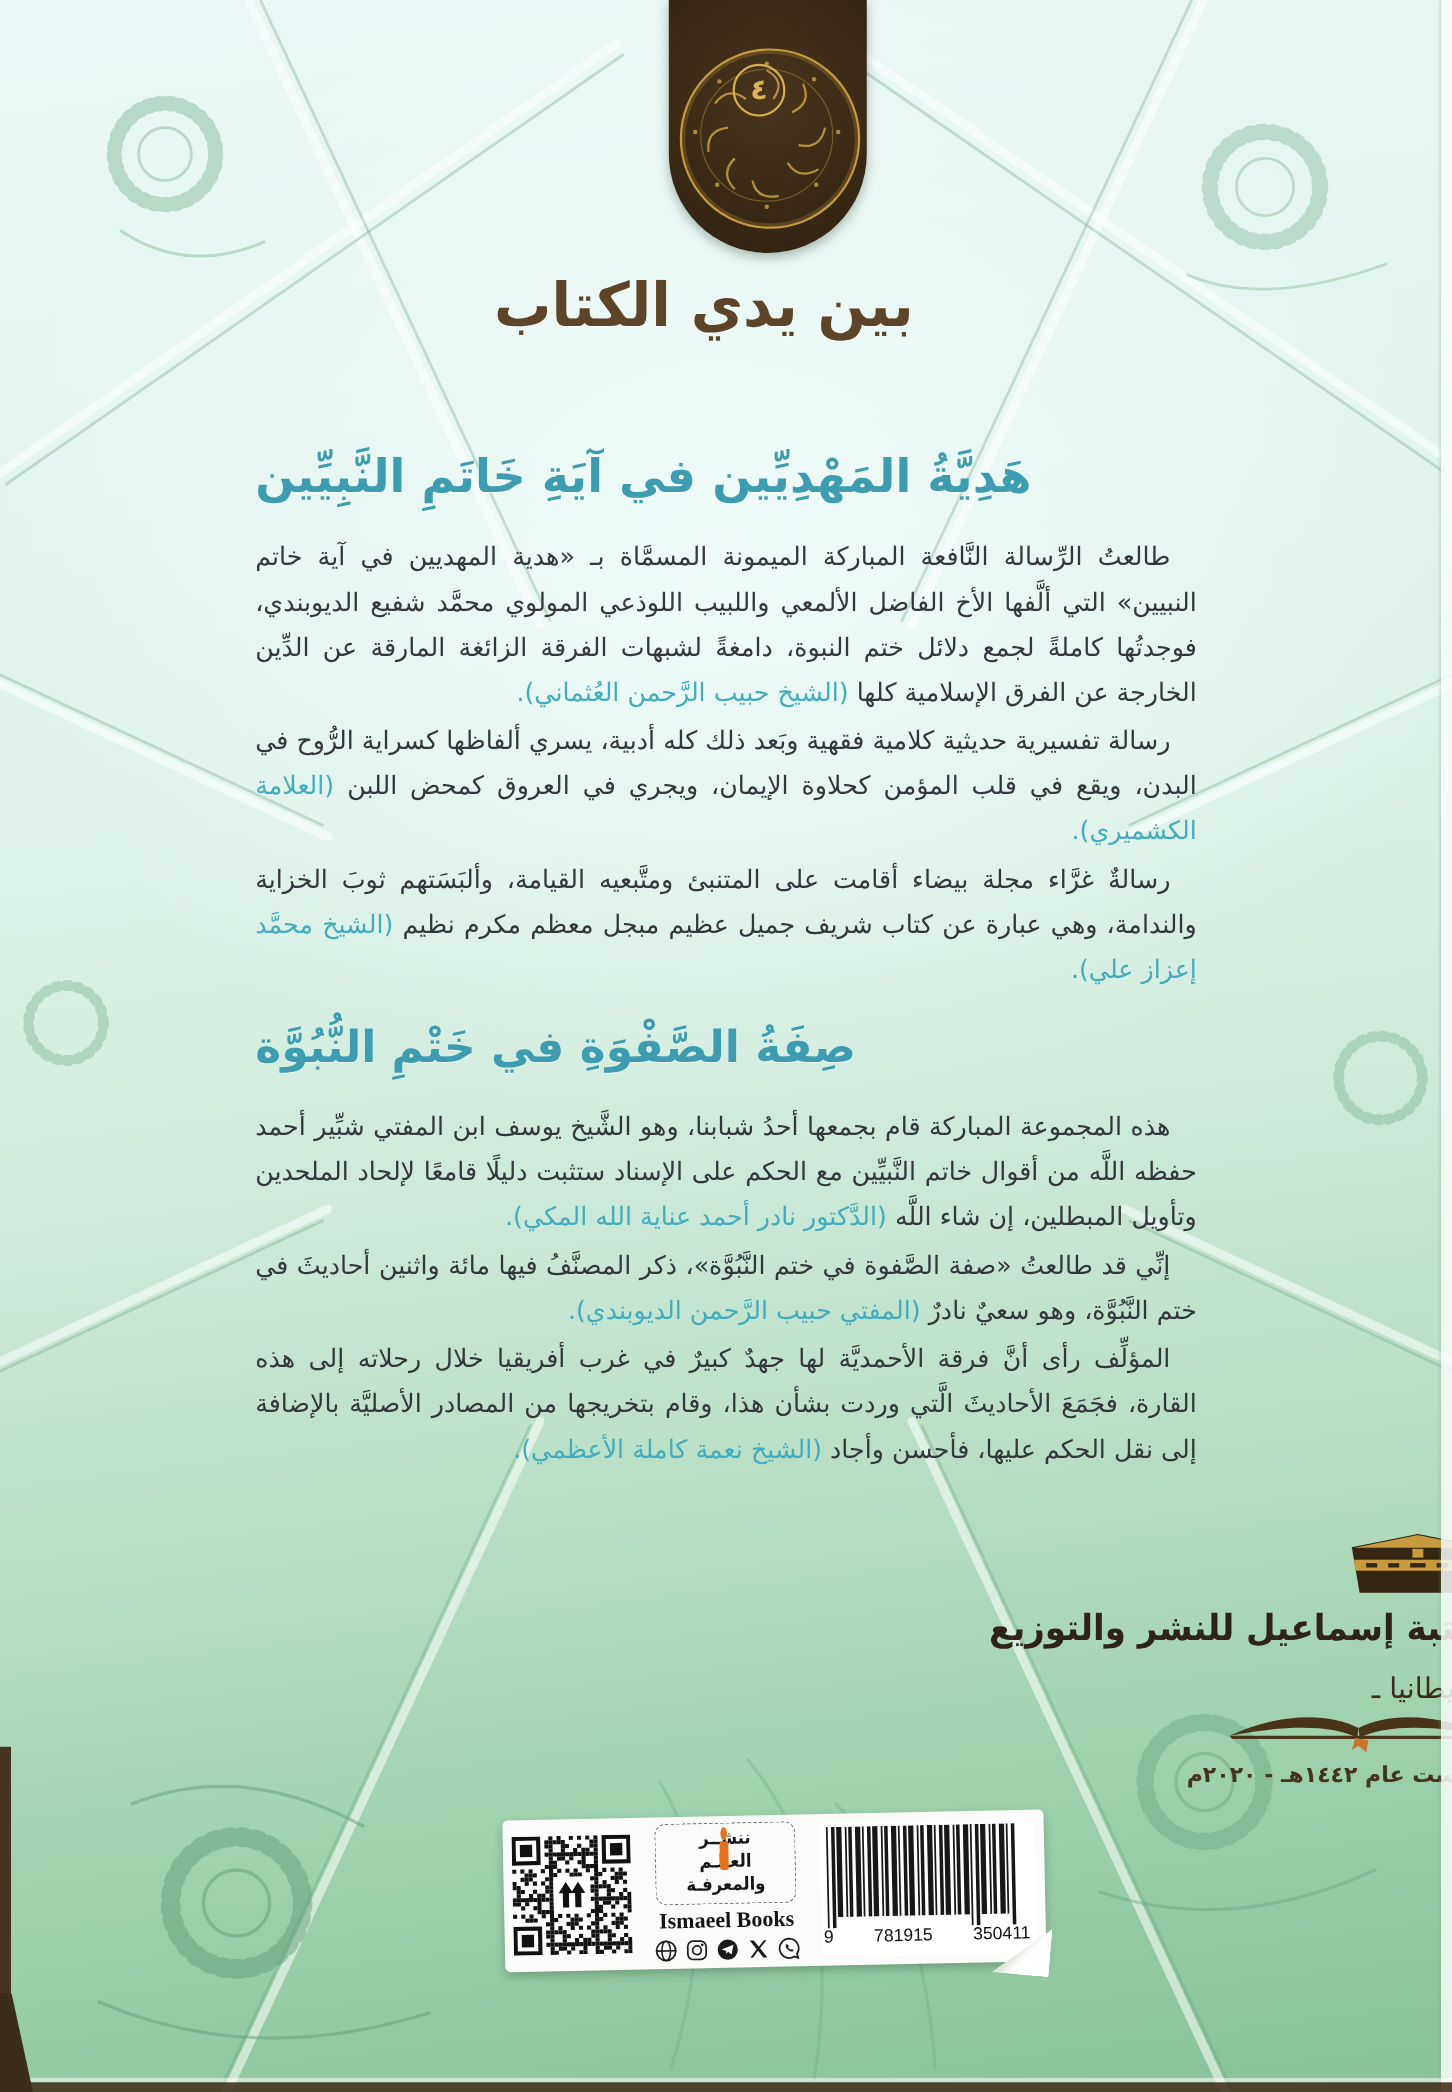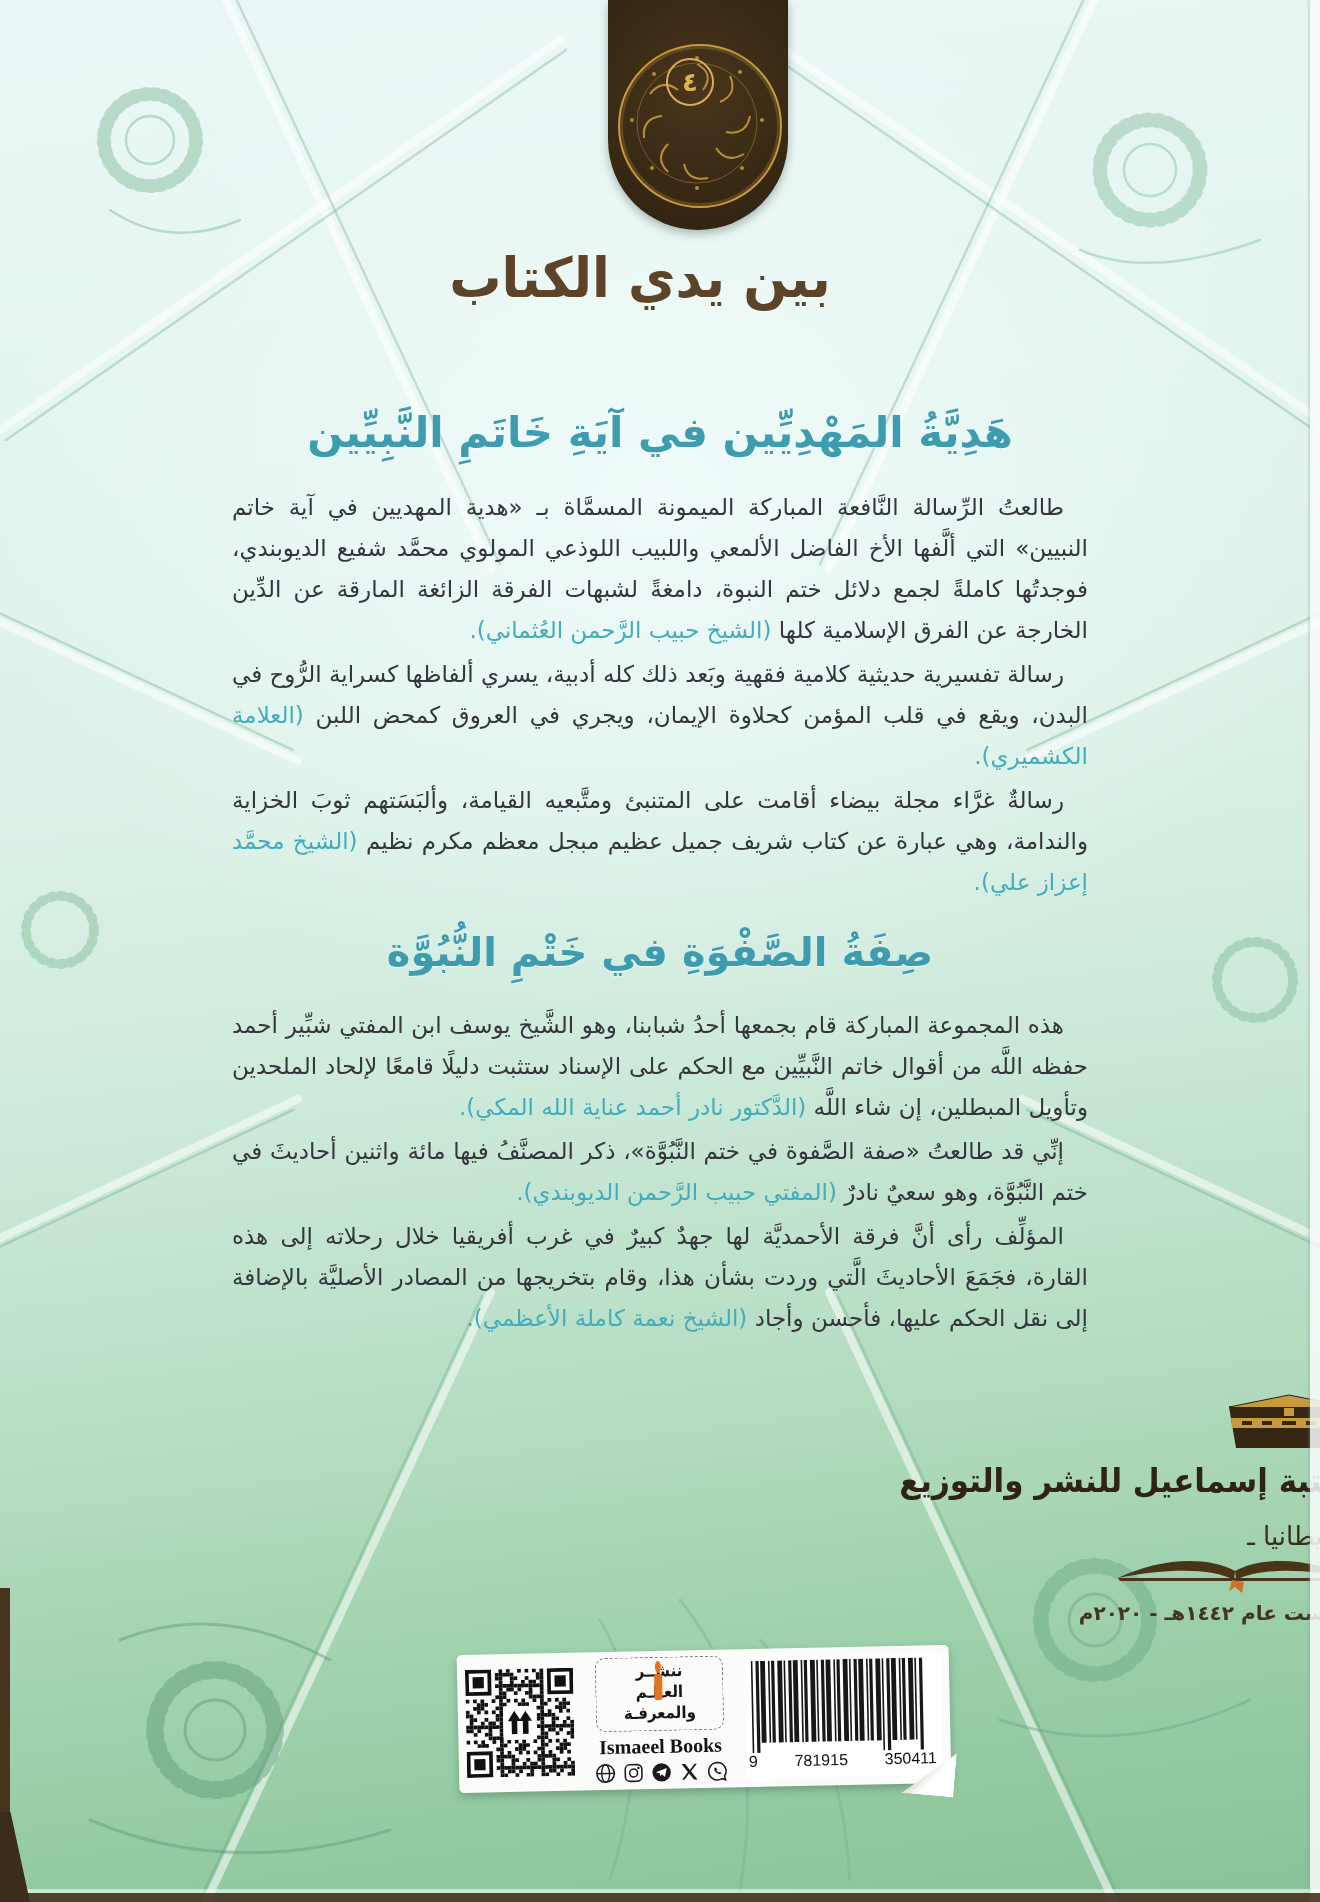--- a/index.html
+++ b/index.html
@@ -17,21 +17,21 @@
     border-radius:0 0 92px 92px;box-shadow:0 4px 10px rgba(40,60,45,.35);}
   .badge-seal{position:absolute;left:10px;top:44px;width:160px;height:160px;border-radius:50%;
     border:2.5px solid #c79b3e;box-shadow:inset 0 0 0 3px rgba(199,155,62,.25);}
   .badge-center{position:absolute;left:58px;top:58px;width:44px;height:44px;border-radius:50%;
     border:2px solid #d9b050;color:#dcb456;display:flex;align-items:center;justify-content:center;
     font-size:26px;font-weight:bold;}
   
   .heading{position:absolute;left:0;top:248px;width:1280px;text-align:center;direction:rtl;
     color:#5d4327;font-size:52px;font-weight:600;transform:scaleY(1.06);text-shadow:0 1px 0 rgba(255,255,255,.5);}
   .content{position:absolute;left:232px;top:404px;width:856px;direction:rtl;}
-  .section-title{margin:4px 0 30px 0;text-align:center;font-size:42px;font-weight:bold;color:#3d9cb0;
+  .section-title{margin:4px 0 30px 0;text-align:left;font-size:42px;font-weight:bold;color:#3d9cb0;
     text-shadow:0 1px 1px rgba(255,255,255,.6);}
   .section-title.second{margin-top:26px;font-size:40px;}
   .para{margin:0 0 3px 0;font-size:23px;line-height:41px;color:#35353d;text-align:justify;text-indent:24px;}
   .para .attr{color:#43acbc;}
   
   .publisher{position:absolute;left:0;top:1392px;width:1320px;text-align:right;}
   .publisher .inner{display:inline-block;transform:translateX(40px);}
   .pub-name{direction:rtl;font-size:31px;font-weight:bold;color:#2e2315;margin-top:6px;transform:scaleY(1.05);}
   .pub-loc{direction:rtl;font-size:26px;color:#3a2d1a;margin-top:23px;letter-spacing:2px;}
   .pub-founded{direction:rtl;font-size:20px;color:#43331f;margin-top:4px;font-weight:600;}

